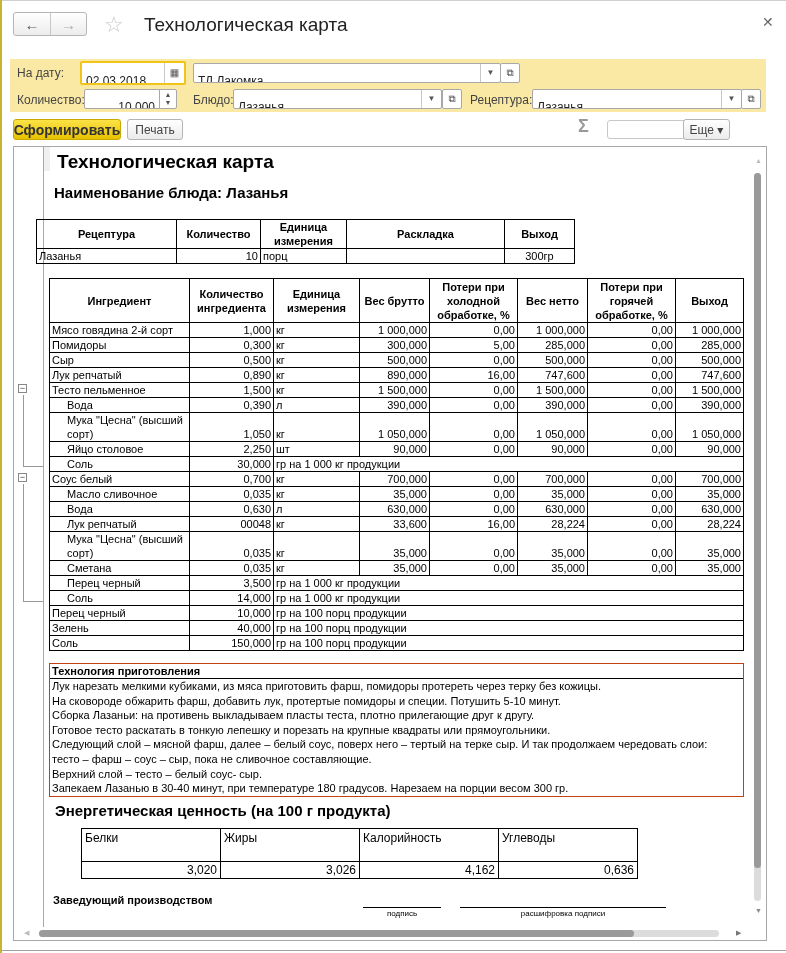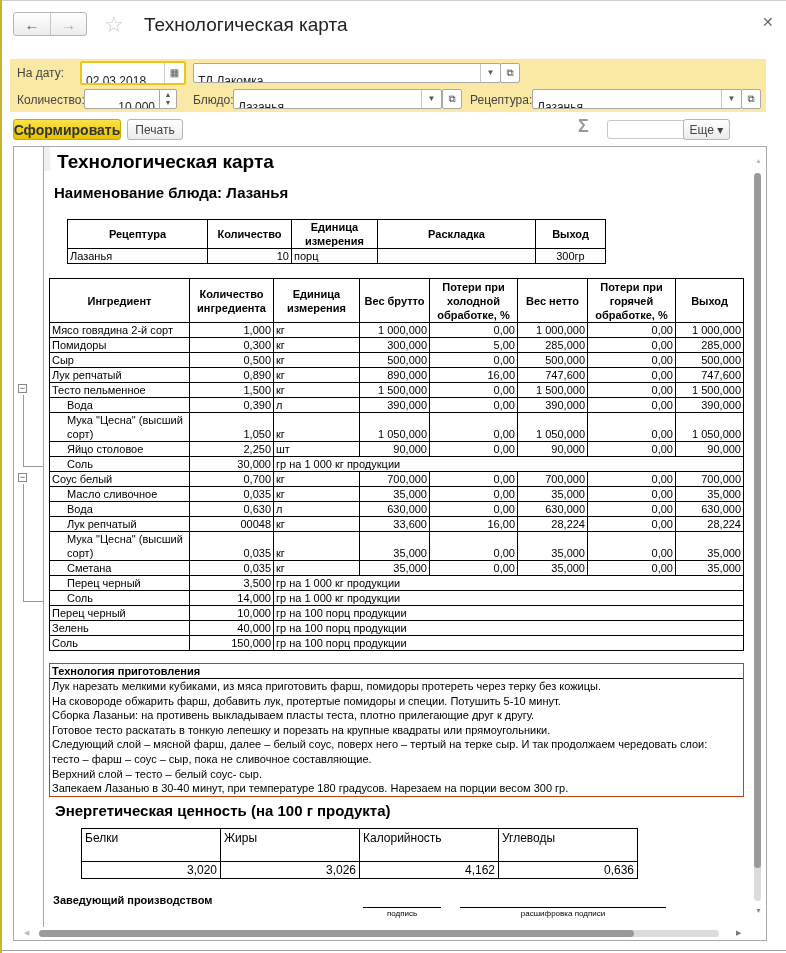--- a/index.html
+++ b/index.html
@@ -151,21 +151,21 @@
   <div class="tree-box" style="left:4px;top:237px;">−</div>
   <div class="tree-line-v" style="left:9px;top:248px;height:71px;"></div>
   <div class="tree-line-h" style="left:9px;top:319px;width:20px;"></div>
   <div class="tree-box" style="left:4px;top:326px;">−</div>
   <div class="tree-line-v" style="left:9px;top:337px;height:117px;"></div>
   <div class="tree-line-h" style="left:9px;top:454px;width:20px;"></div>
 
   <div class="doc-title">Технологическая карта</div>
   <div class="doc-sub">Наименование блюда:   Лазанья</div>
 
-  <table class="rt" style="left:53px;top:72px;">
+  <table class="rt" style="left:22px;top:72px;">
     <tbody>
         <tr>
       <th style="width:140px;height:28px;">Рецептура</th>
       <th style="width:84px;">Количество</th>
       <th style="width:86px;">Единица измерения</th>
       <th style="width:158px;">Раскладка</th>
       <th style="width:70px;">Выход</th>
     </tr>
     <tr>
       <td>Лазанья</td>

